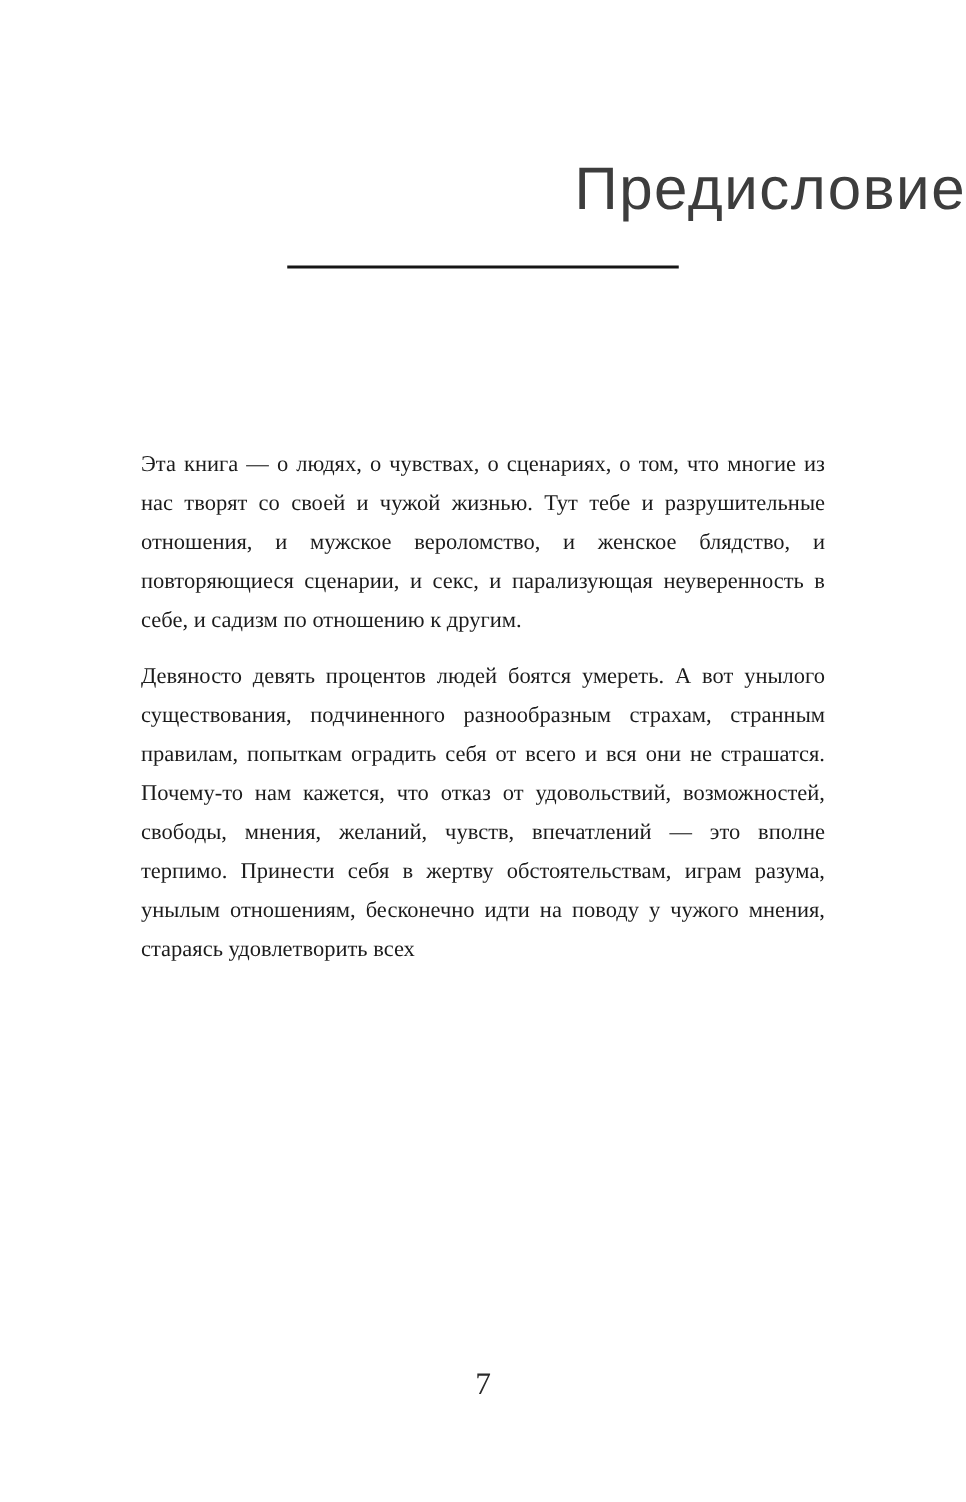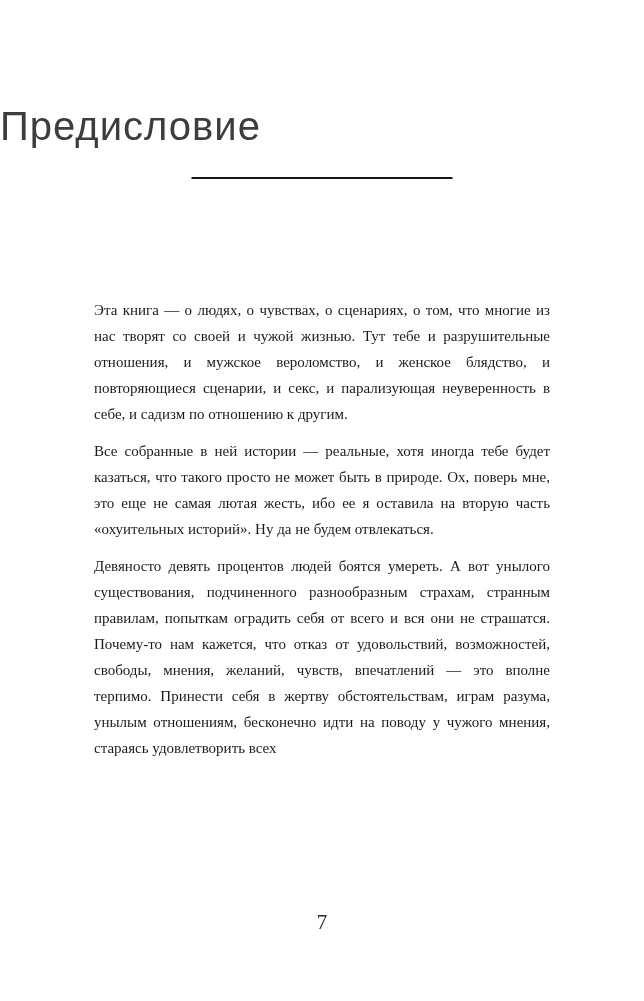--- a/index.html
+++ b/index.html
@@ -14,21 +14,21 @@
       background: #ffffff;
       overflow: hidden;
       font-family: "Liberation Serif", serif;
     }
     .chapter-title {
       position: absolute;
       top: 106px;
       left: 0;
       width: 100%;
       margin: 0;
-      text-align: left;
+      text-align: right;
       font-family: "Liberation Sans", sans-serif;
       font-weight: 200;
       font-size: 40px;
       line-height: 1;
       letter-spacing: 1px;
       color: #3d3d3d;
     }
     .title-divider {
       position: absolute;
       top: 177px;
@@ -70,19 +70,18 @@
 <body>
 
 <div class="book-page">
 
   <h1 class="chapter-title">Предисловие</h1>
 
   <div class="title-divider"></div>
 
   <div class="chapter-body">
     <p>Эта книга — о людях, о чувствах, о сценариях, о том, что многие из нас творят со своей и чужой жизнью. Тут тебе и разрушительные отношения, и мужское вероломство, и женское блядство, и повторяющиеся сценарии, и секс, и парализующая неуверенность в себе, и садизм по отношению к другим.</p>
-    <p>Все собранные в ней истории — реальные, хотя иногда тебе будет казаться, что такого просто не может быть в природе. Ох, поверь мне, это еще не самая лютая жесть, ибо ее я оставила на вторую часть «охуительных историй». Ну да не будем отвлекаться.</p>
     <p>Девяносто девять процентов людей боятся умереть. А вот унылого существования, подчиненного разнообразным страхам, странным правилам, попыткам оградить себя от всего и вся они не страшатся. Почему-то нам кажется, что отказ от удовольствий, возможностей, свободы, мнения, желаний, чувств, впечатлений — это вполне терпимо. Принести себя в жертву обстоятельствам, играм разума, унылым отношениям, бесконечно идти на поводу у чужого мнения, стараясь удовлетворить всех</p>
   </div>
 
   <div class="page-number">7</div>
 
 </div>
 
 </body></html>

